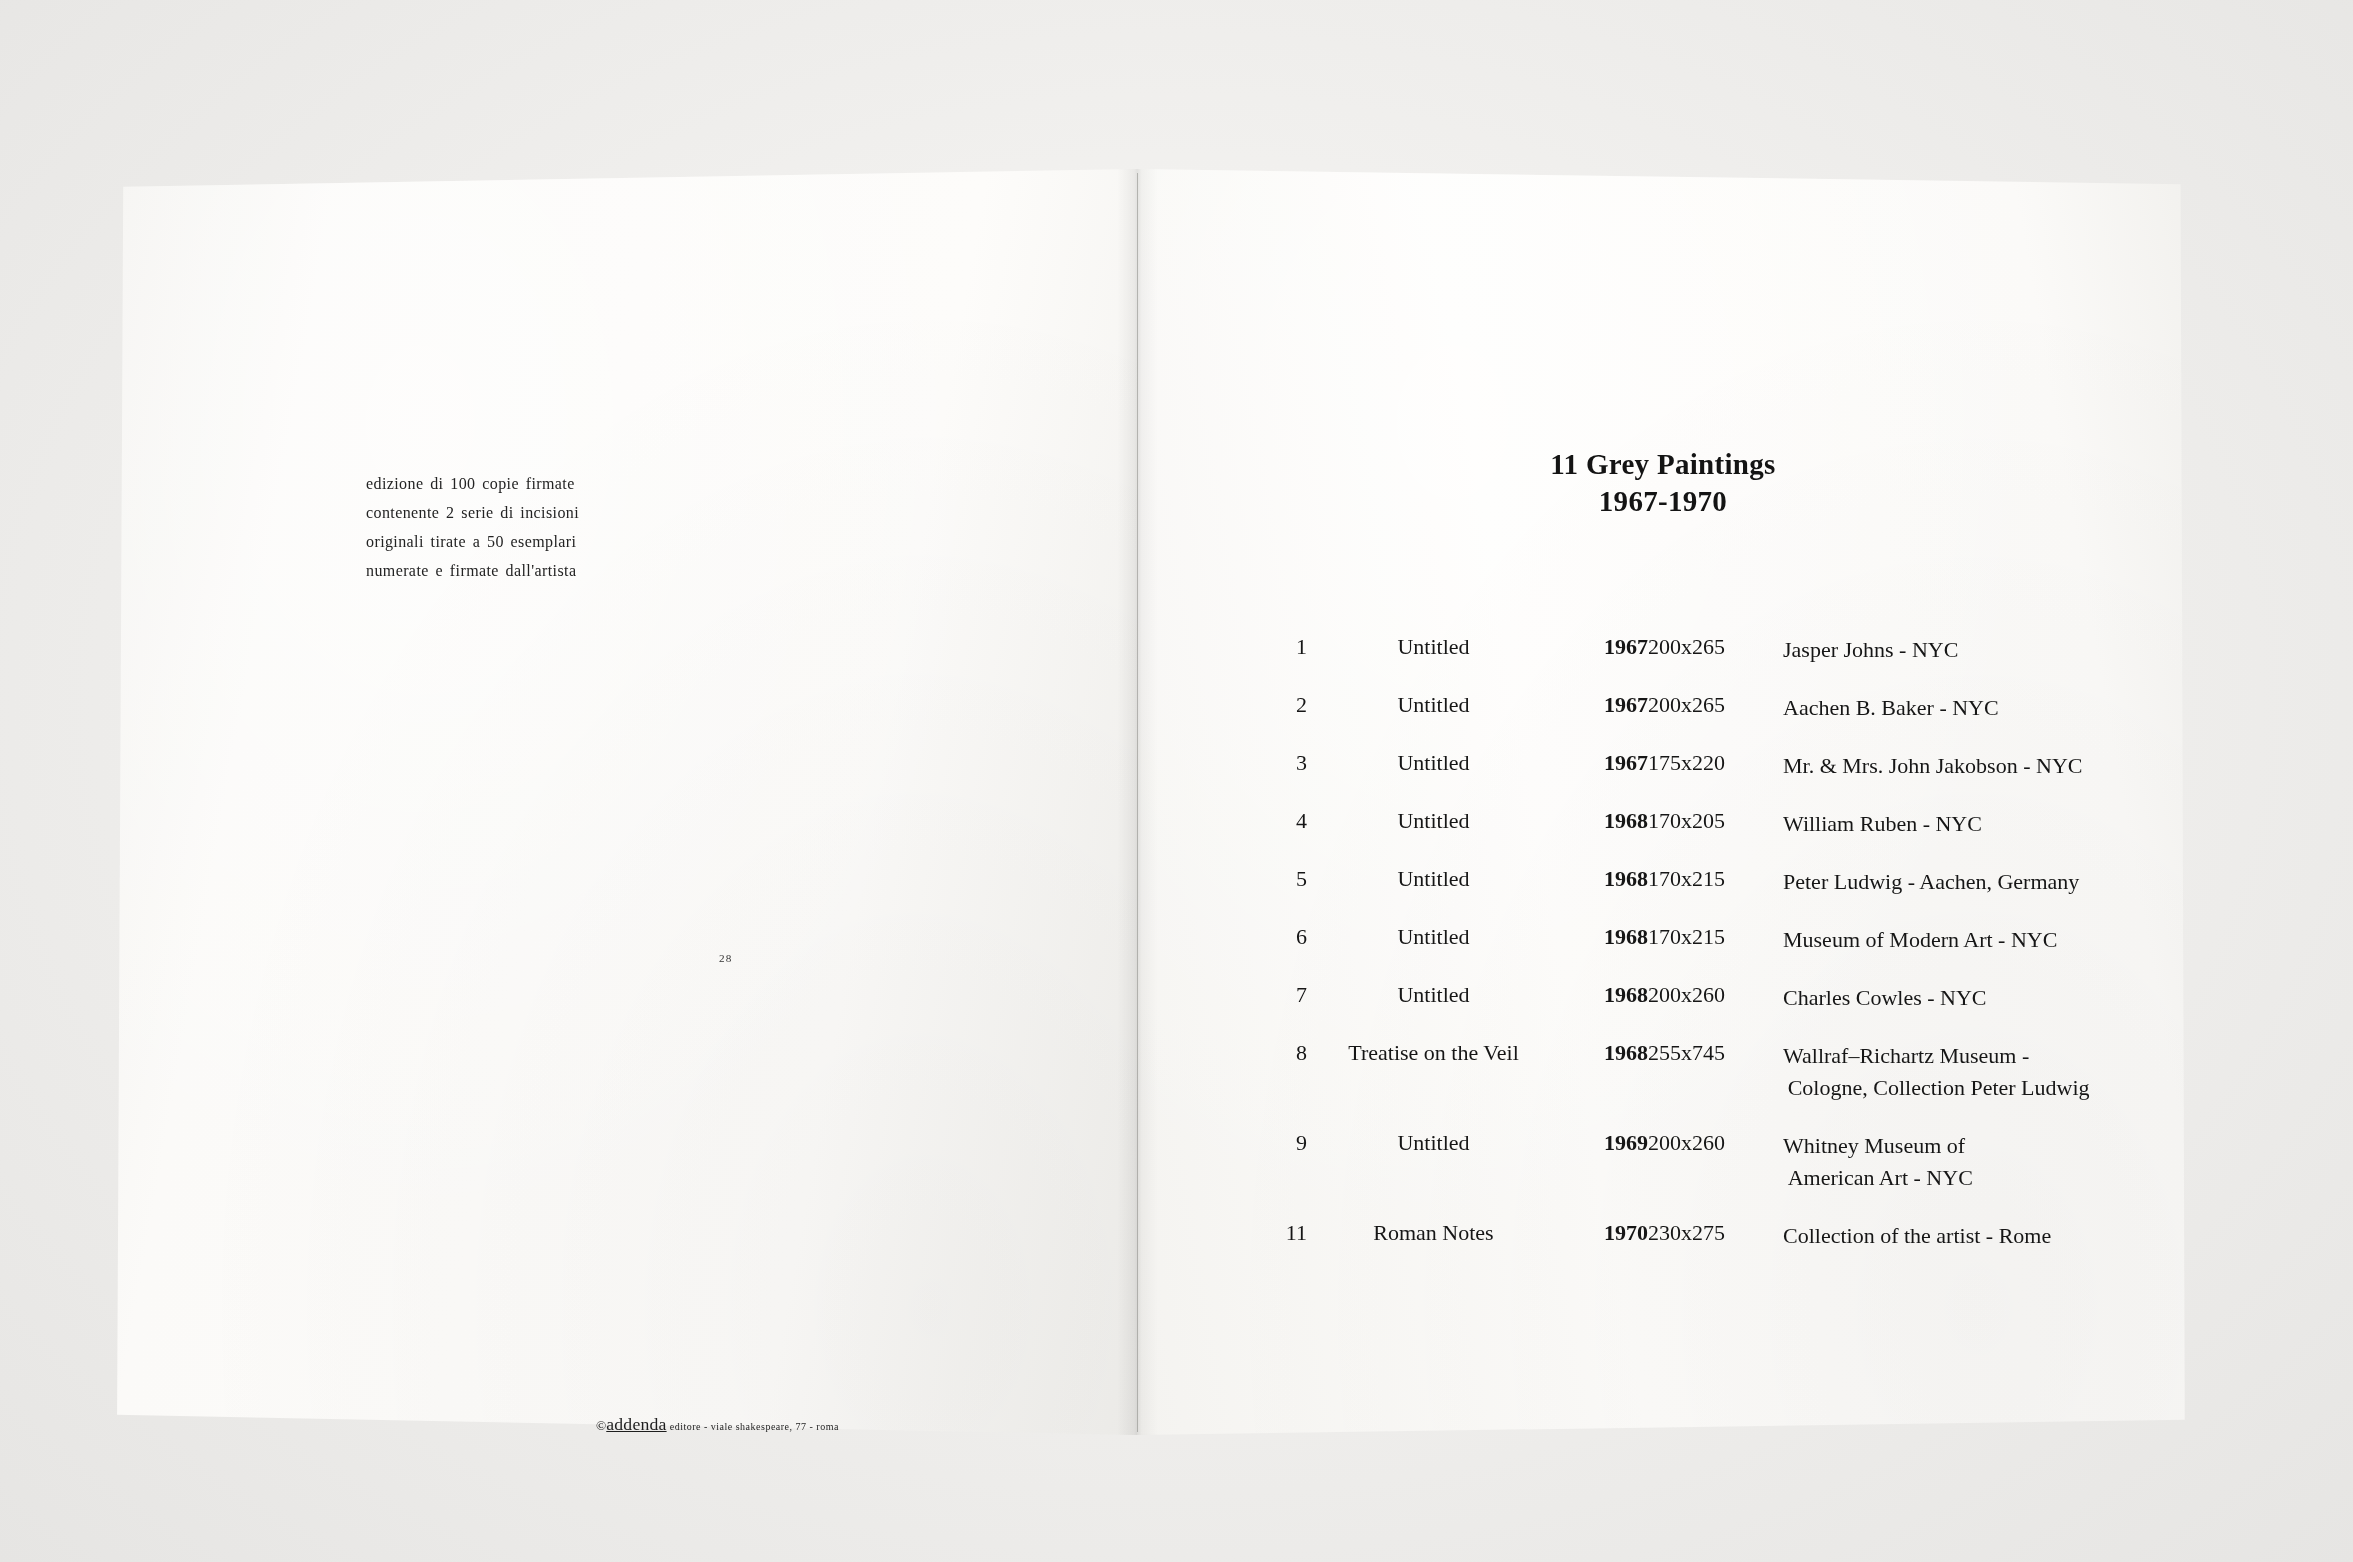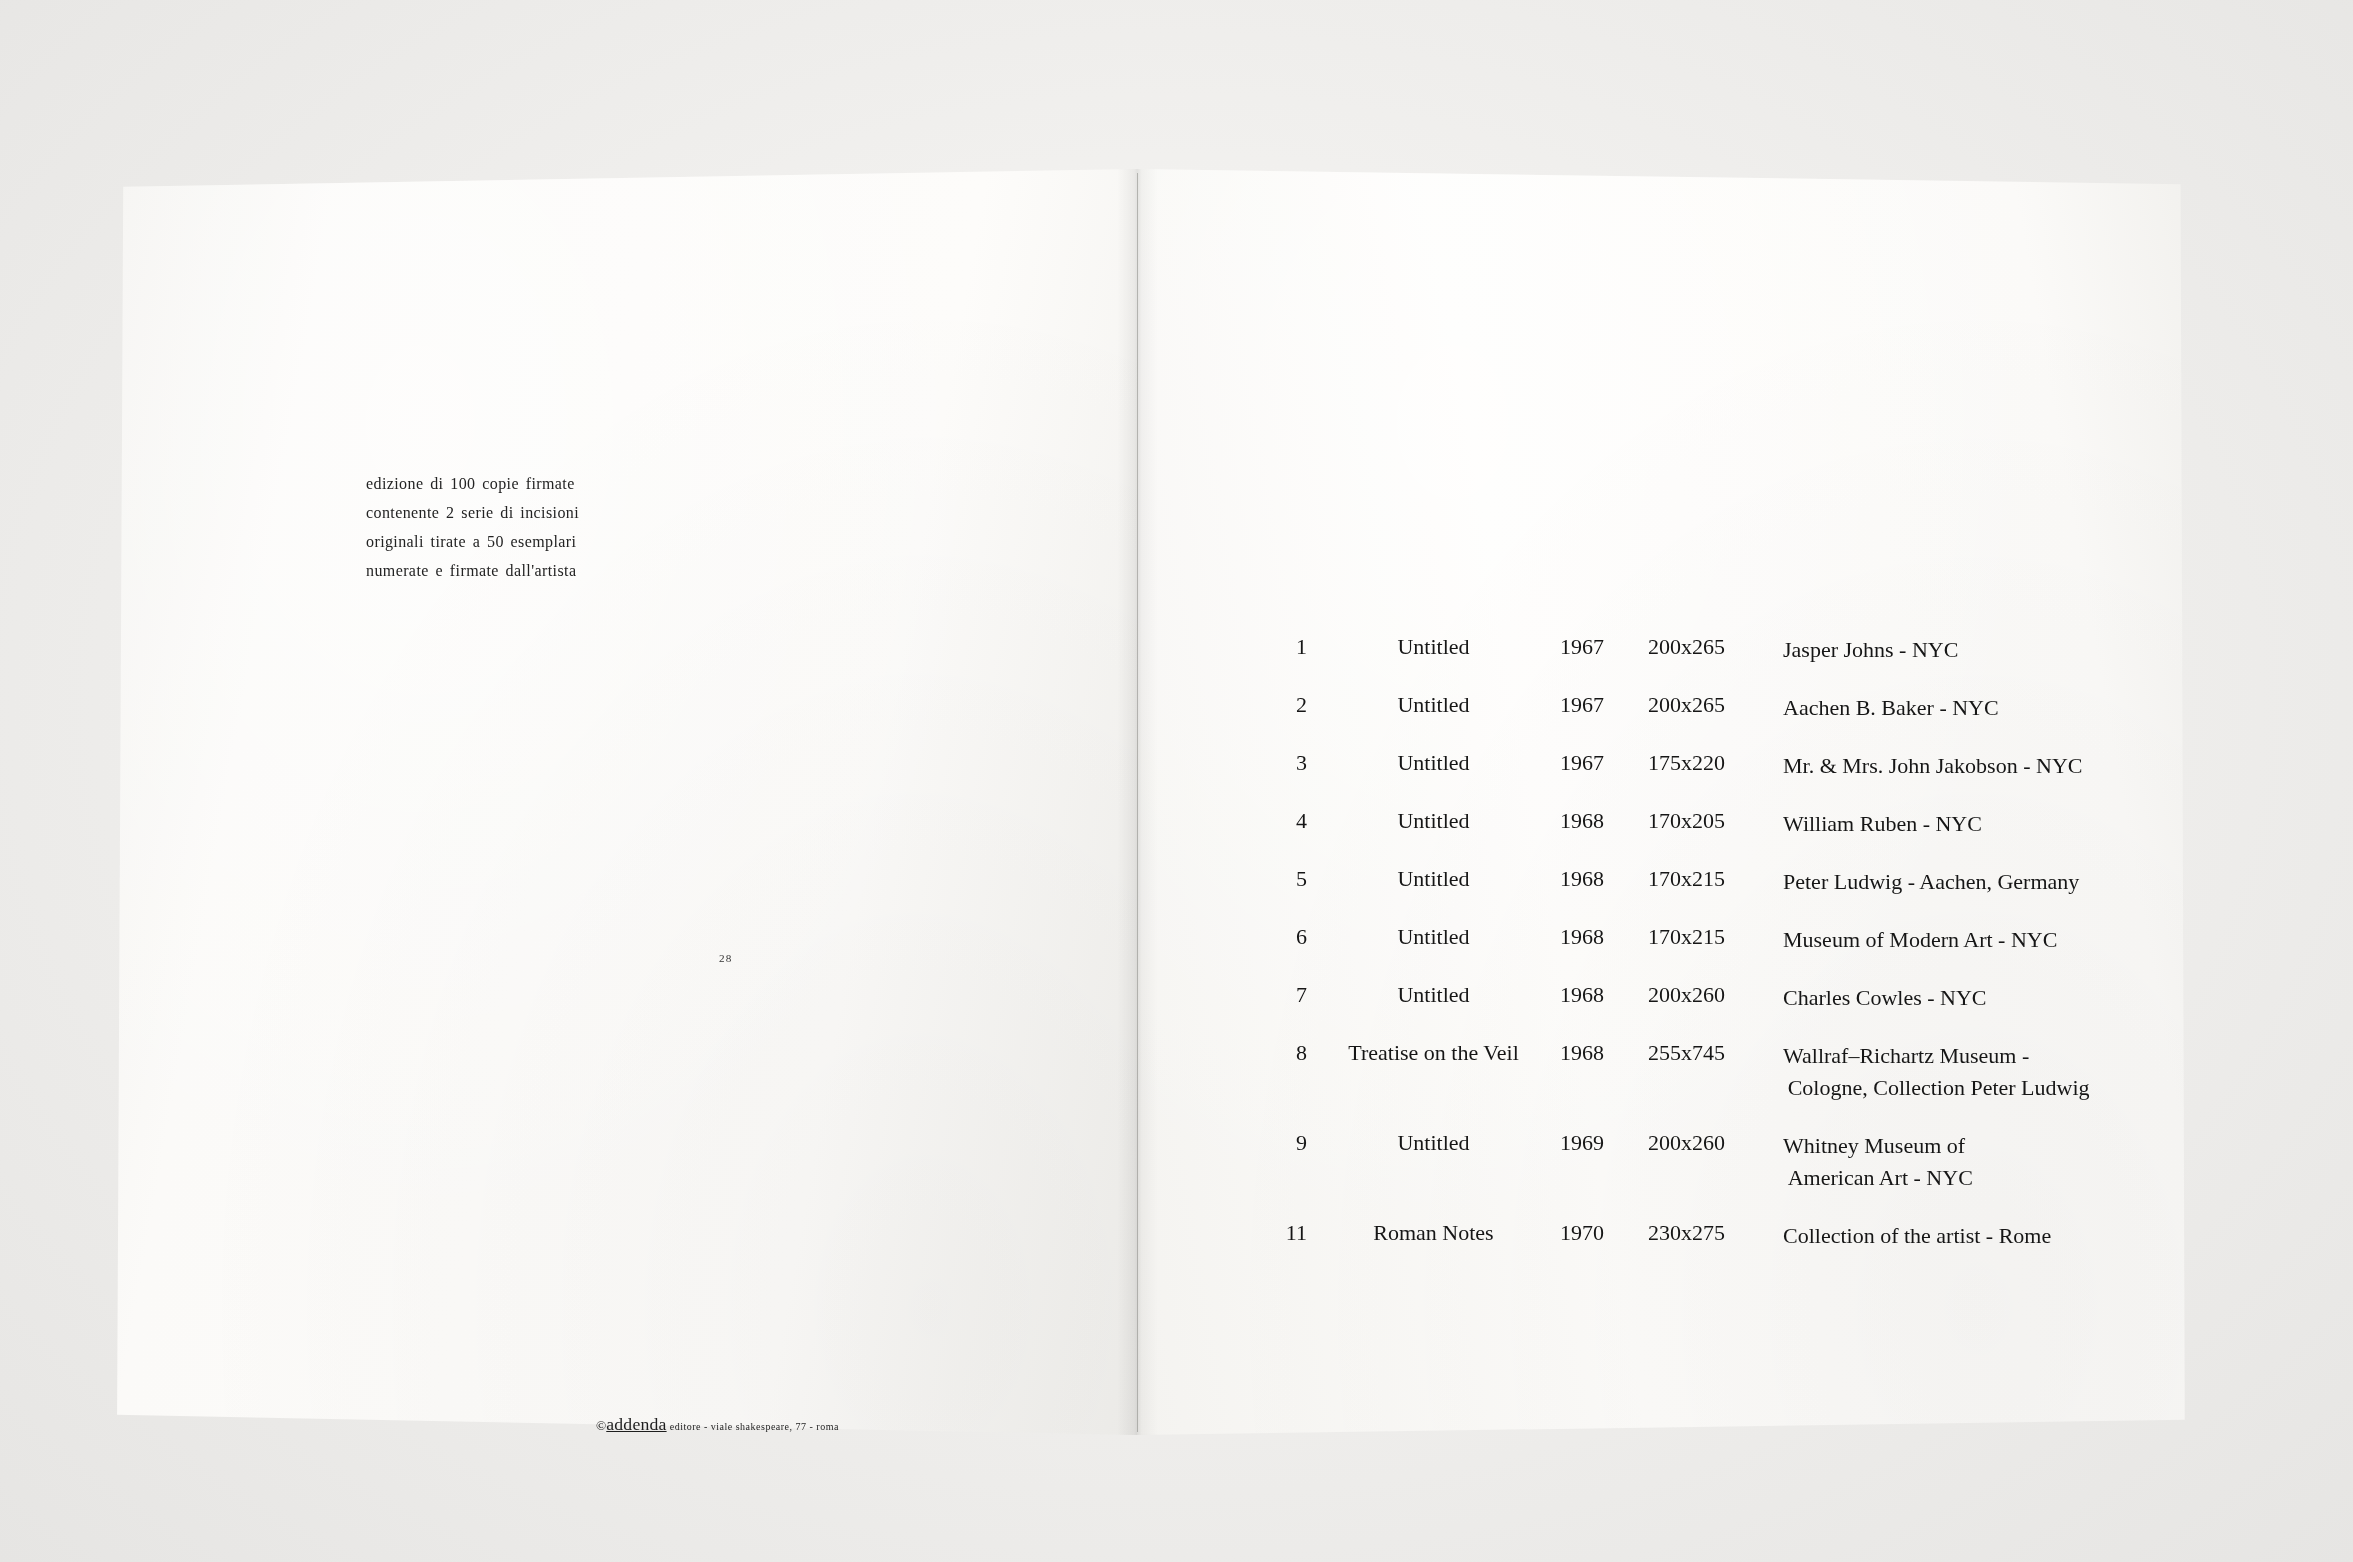--- a/index.html
+++ b/index.html
@@ -147,21 +147,21 @@
     font-size: 22px;
     color: #161616;
   }
   #works-table td {
     padding: 0 0 26px 0;
     vertical-align: top;
     white-space: nowrap;
   }
   .c-num    { width: 41px;  text-align: right; padding-right: 0; }
   .c-title  { width: 253px; text-align: center; }
-  .c-year   { width: 88px; text-align: left; padding-left: 20px; }
+  .c-year   { width: 88px; text-align: right; padding-left: 20px; font-weight: bold; }
   .c-dim    { width: 135px; text-align: left; padding-left: 5.9px; }
   .c-owner  { text-align: left; padding-left: 8.2px; white-space: normal; line-height: 32px; }
 
   .owner-line2 { display: block; padding-left: 4.7px; }
 
   
   #works-table, #title-block, #colophon, #imprint, #page-number {
     -webkit-font-smoothing: antialiased;
     text-rendering: optimizeLegibility;
   }
@@ -190,20 +190,24 @@
       <div>numerate e firmate dall'artista</div>
     </div>
 
     <div id="page-number">28</div>
 
     <div id="imprint">
       <span class="mark">©</span><span class="house">addenda</span>
       <span class="rest">editore - viale shakespeare, 77 - roma</span>
     </div>
 
+    <div id="title-block">
+      <div class="line1">11 Grey Paintings</div>
+      <div class="line2">1967-1970</div>
+    </div>
 
     <table id="works-table">
       <tbody>
 
         <tr>
           <td class="c-num">1</td>
           <td class="c-title">Untitled</td>
           <td class="c-year">1967</td>
           <td class="c-dim">200x265</td>
           <td class="c-owner">

